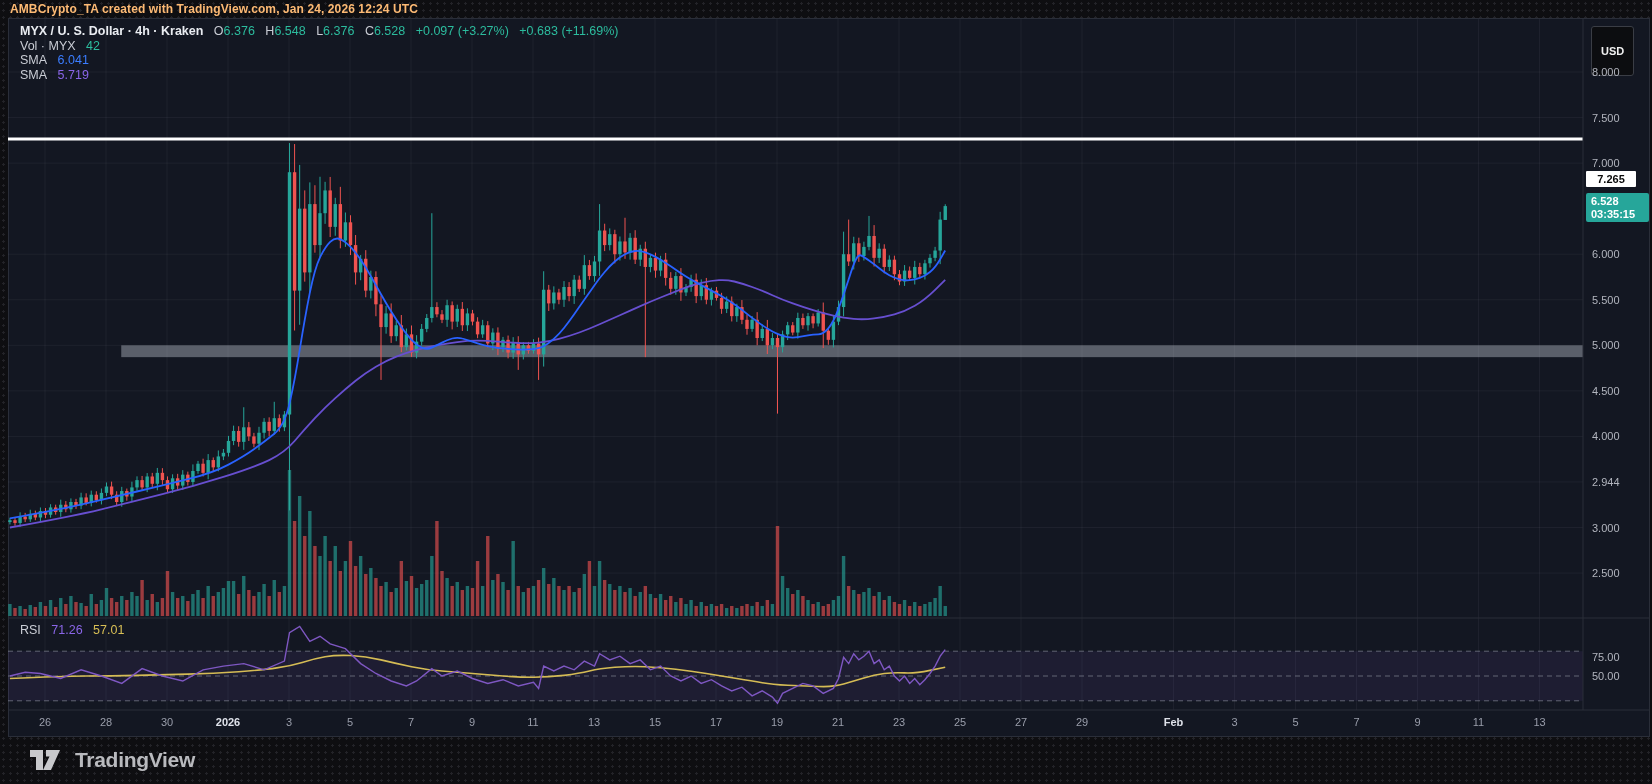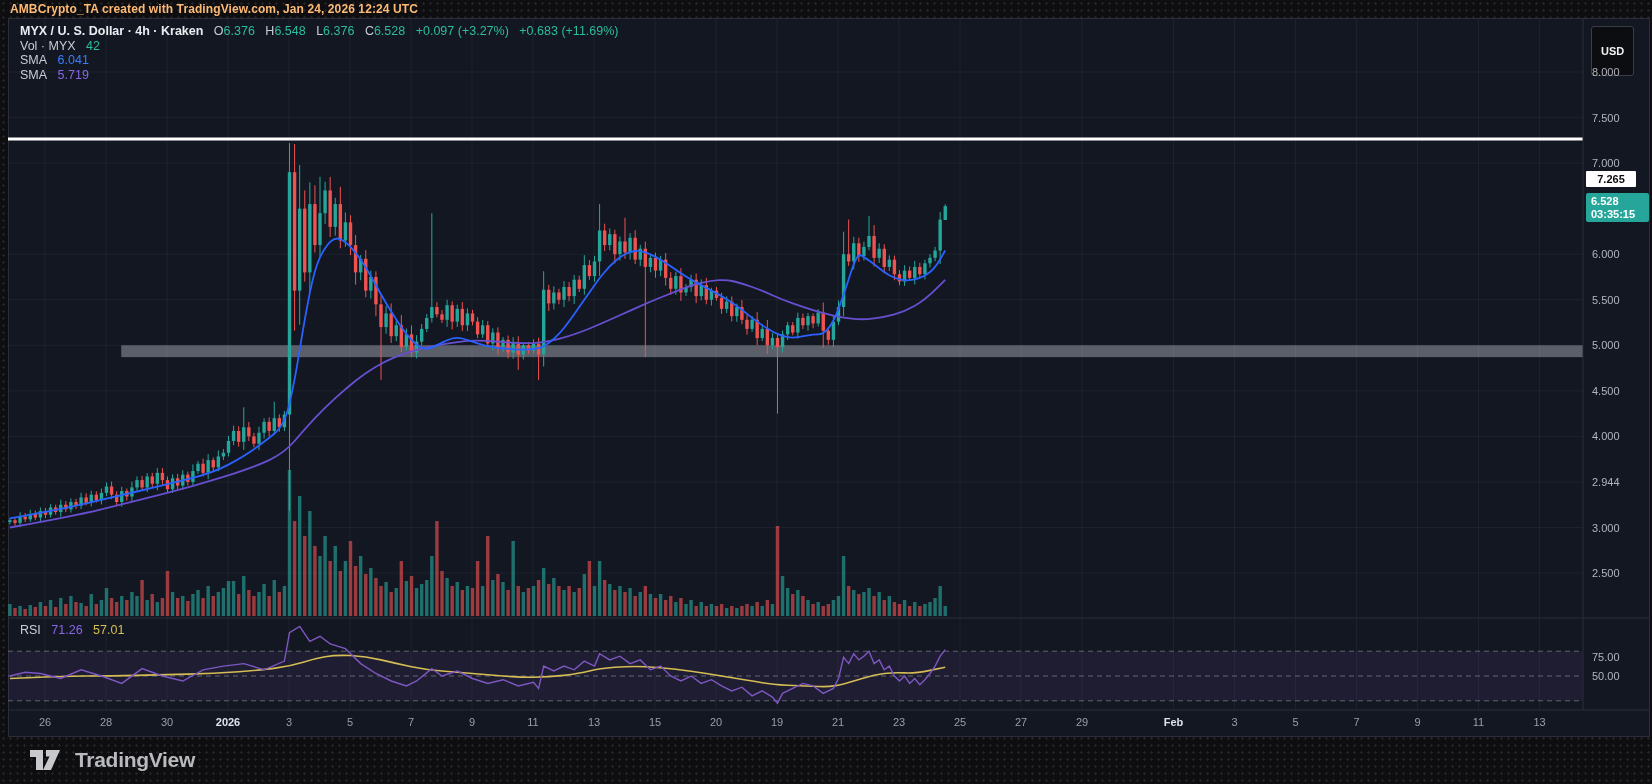--- a/index.html
+++ b/index.html
@@ -728,21 +728,21 @@
     <div class="tick-label" style="left: 106px;">28</div>
     <div class="tick-label" style="left: 167px;">30</div>
     <div class="tick-label tick-major" style="left: 228px;">2026</div>
     <div class="tick-label" style="left: 289px;">3</div>
     <div class="tick-label" style="left: 350px;">5</div>
     <div class="tick-label" style="left: 411px;">7</div>
     <div class="tick-label" style="left: 472px;">9</div>
     <div class="tick-label" style="left: 533px;">11</div>
     <div class="tick-label" style="left: 594px;">13</div>
     <div class="tick-label" style="left: 655px;">15</div>
-    <div class="tick-label" style="left: 716px;">20</div>
+    <div class="tick-label" style="left: 716px;">17</div>
     <div class="tick-label" style="left: 777px;">19</div>
     <div class="tick-label" style="left: 838px;">21</div>
     <div class="tick-label" style="left: 899px;">23</div>
     <div class="tick-label" style="left: 960px;">25</div>
     <div class="tick-label" style="left: 1021px;">27</div>
     <div class="tick-label" style="left: 1082px;">29</div>
     <div class="tick-label tick-major" style="left: 1173.5px;">Feb</div>
     <div class="tick-label" style="left: 1234.5px;">3</div>
     <div class="tick-label" style="left: 1295.5px;">5</div>
     <div class="tick-label" style="left: 1356.5px;">7</div>

